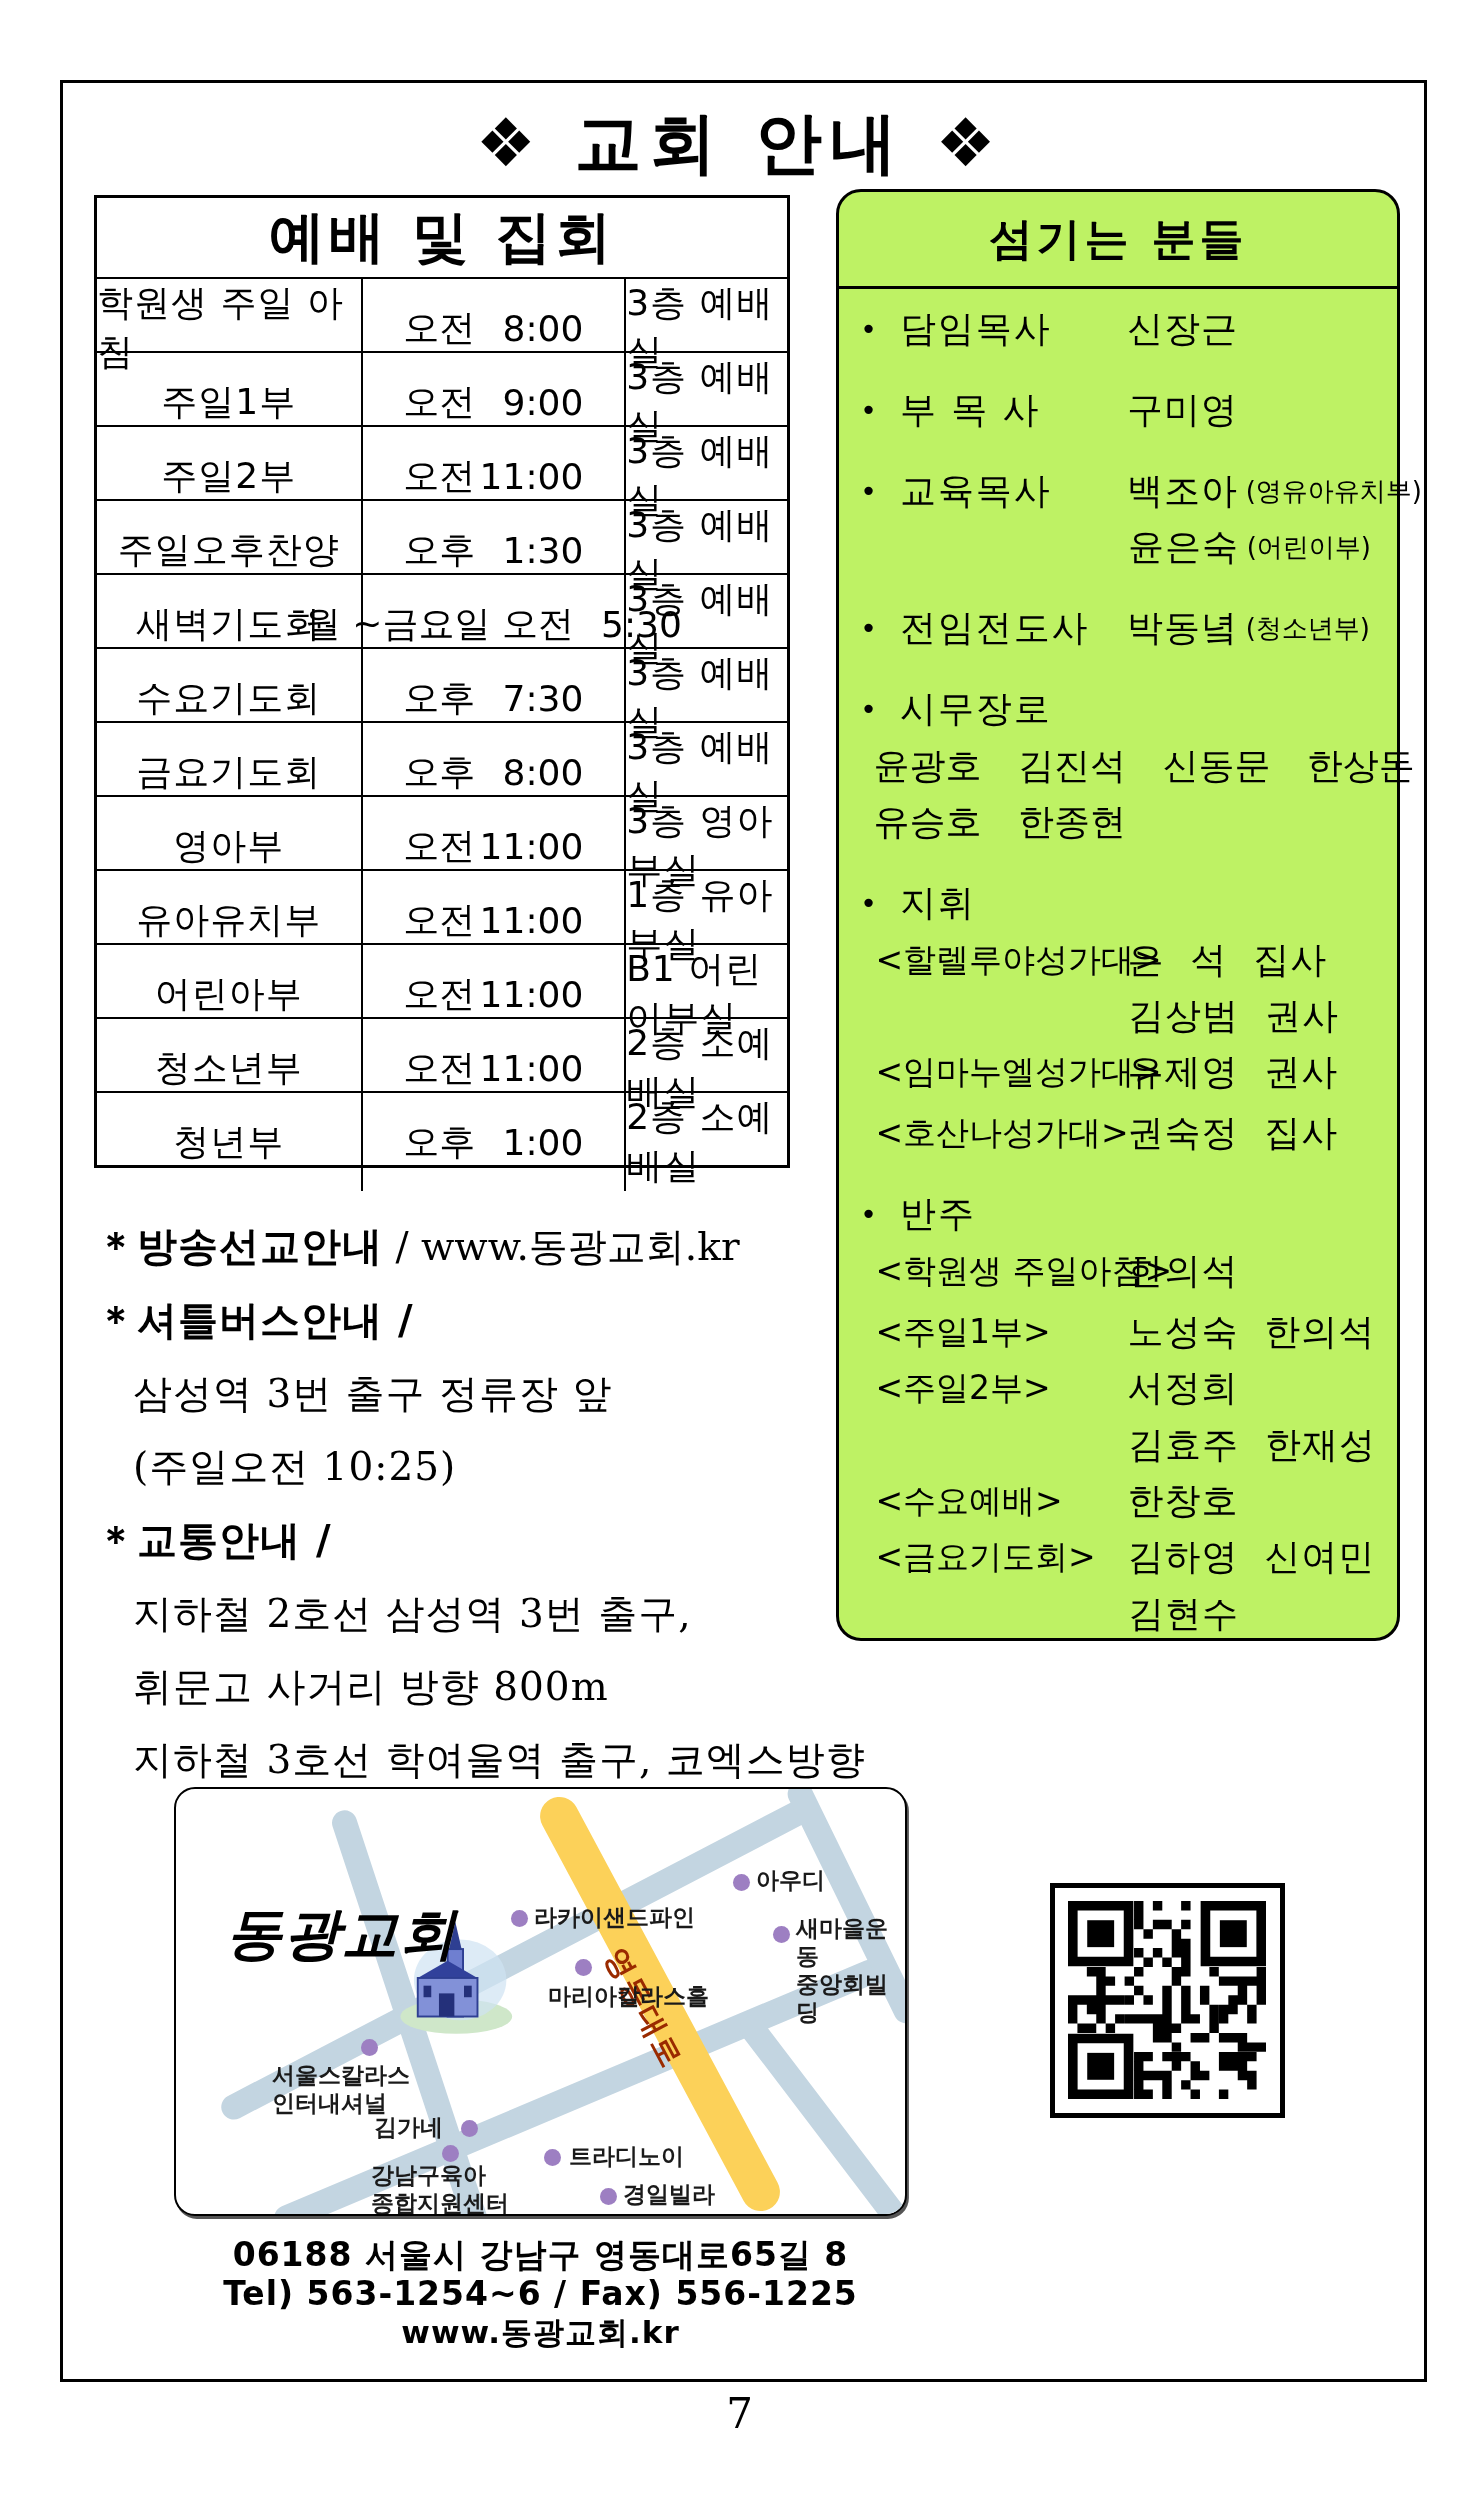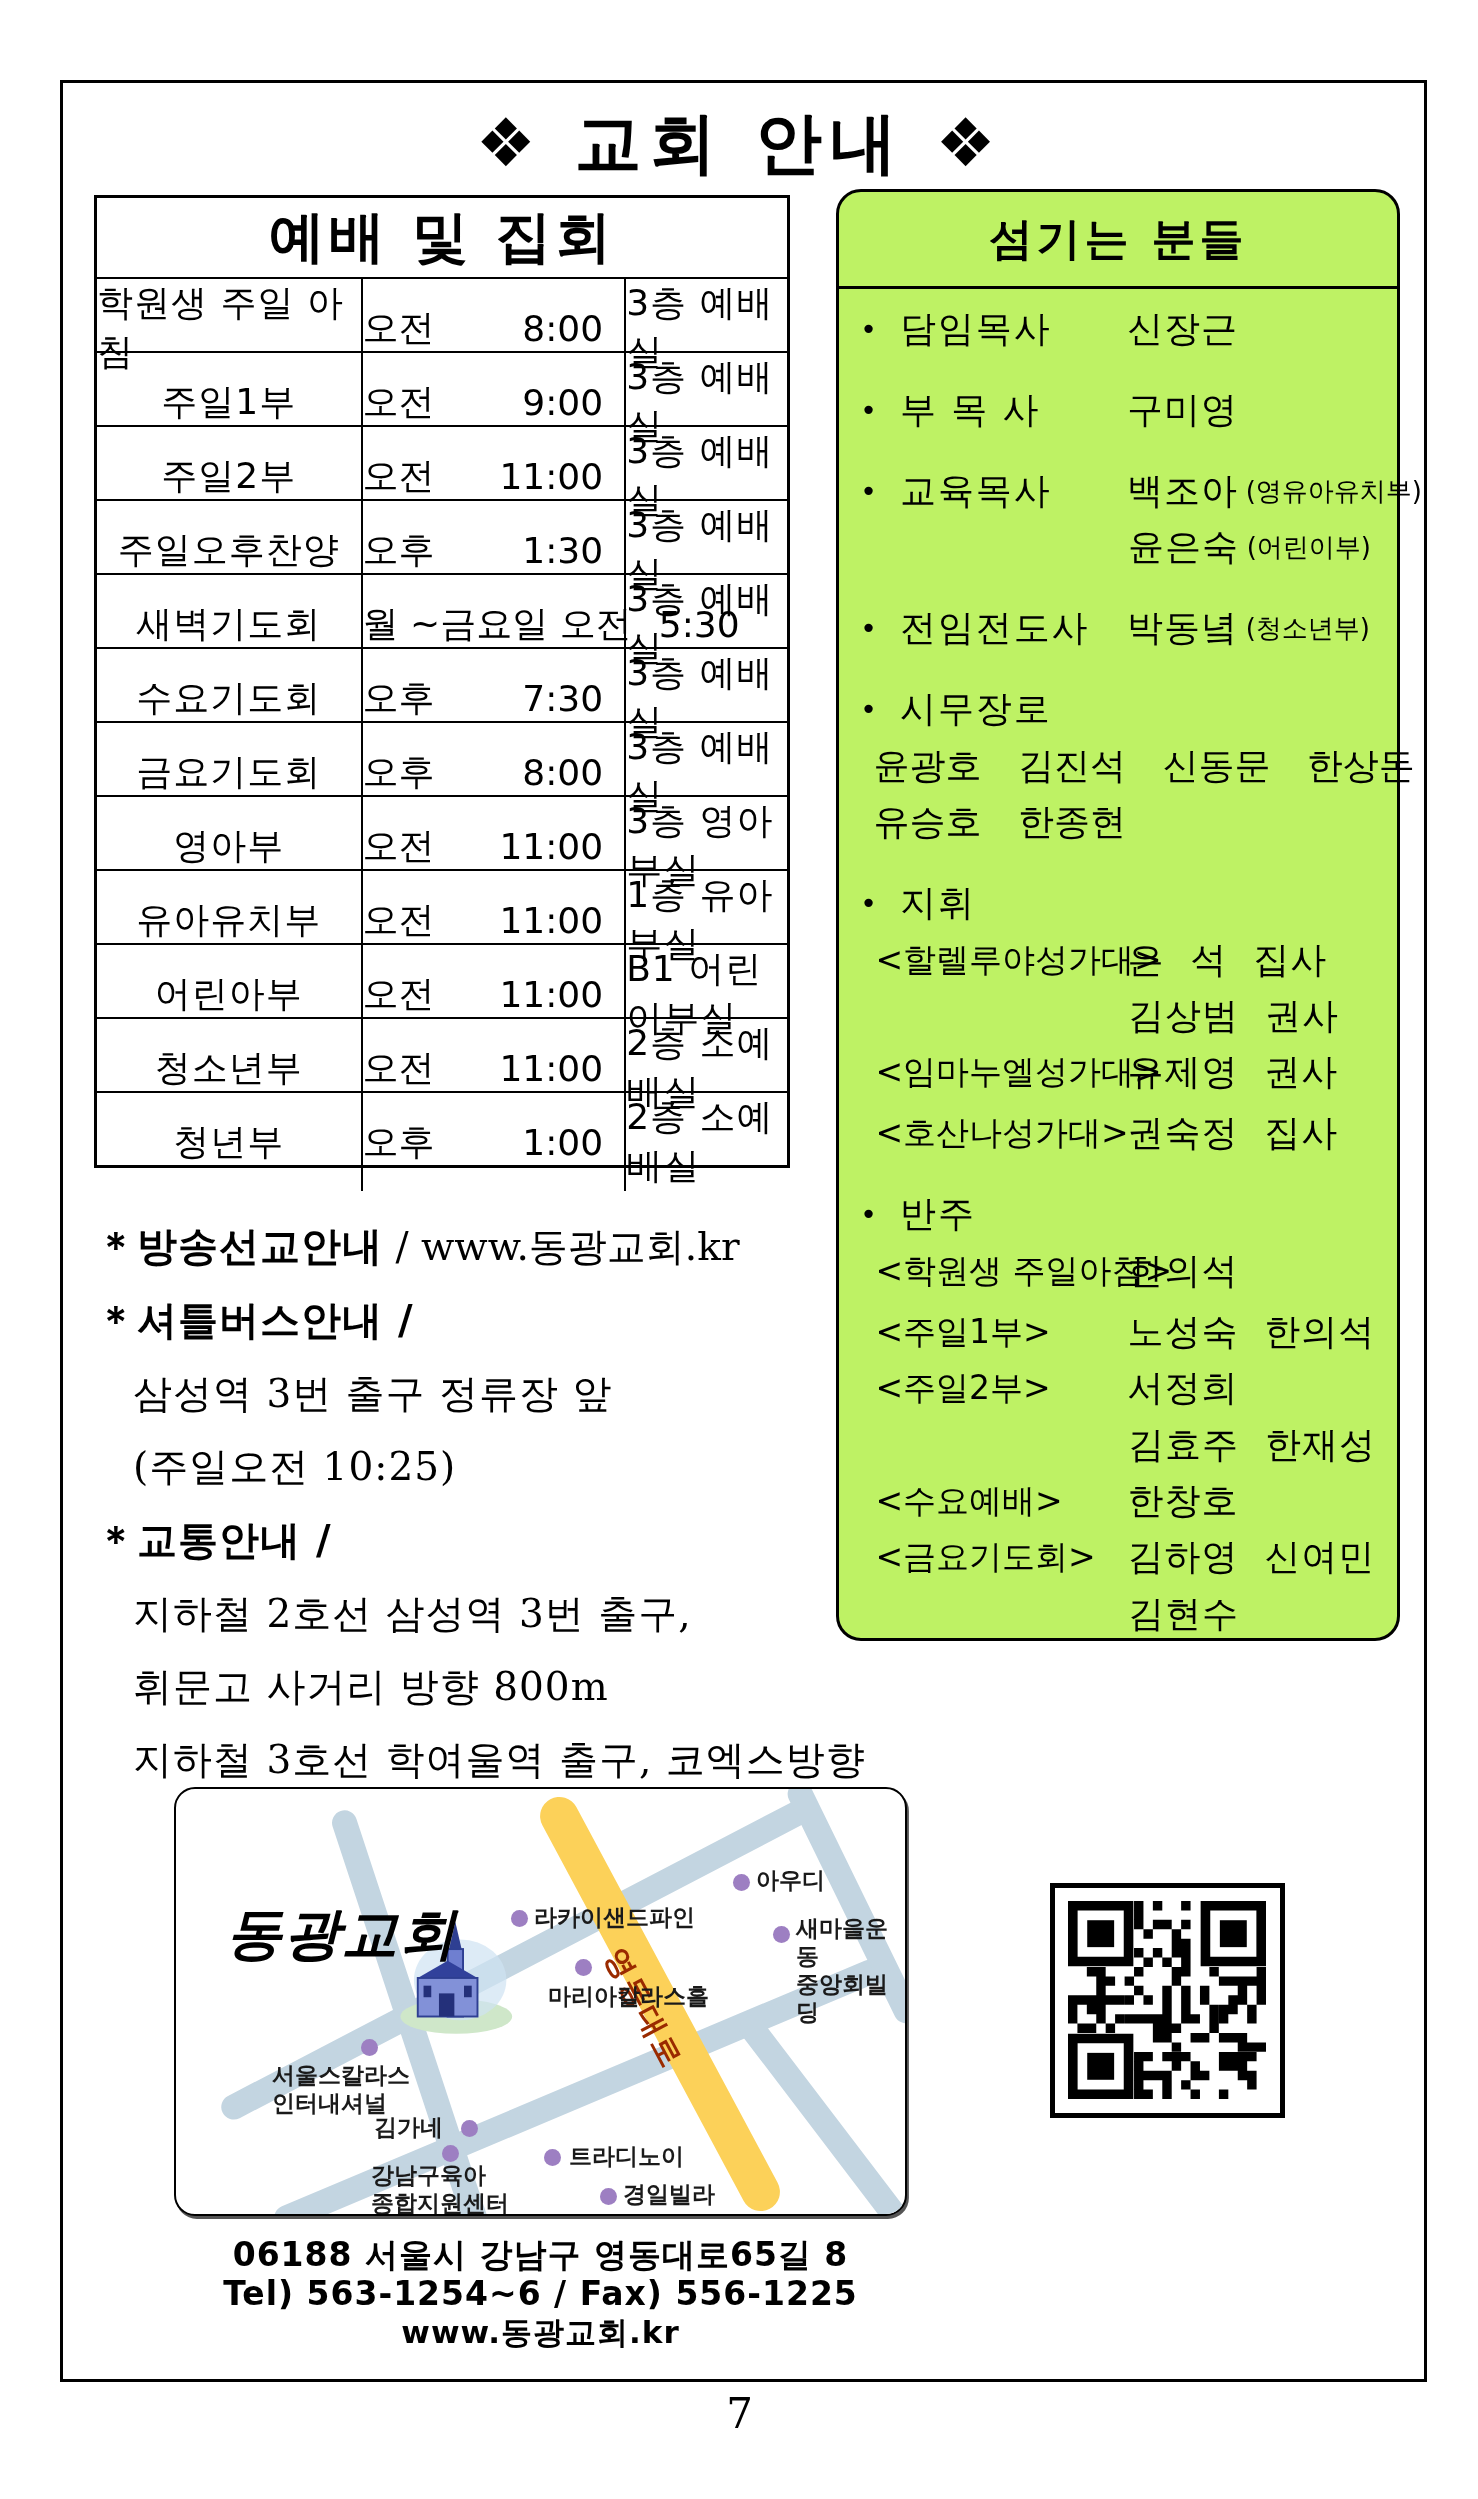--- a/index.html
+++ b/index.html
@@ -12,21 +12,21 @@
          font-size:67px;font-weight:700;letter-spacing:7.7px;}
 
   
   .wt{position:absolute;left:94px;top:195px;width:690px;border:3.9px solid #000;background:#fff;}
   .wt-header{height:79px;display:flex;align-items:center;justify-content:center;
              font-size:56px;font-weight:700;letter-spacing:3.9px;}
   .wt-row{display:grid;grid-template-columns:38.2% 38.2% 23.6%;height:74px;}
   .wt-row>div{border-top:2.9px solid #000;display:flex;align-items:center;font-size:36px;}
   .wt-row>div+div{border-left:2.9px solid #000;}
   .wt-name{justify-content:center;letter-spacing:1px;}
-  .wt-time{justify-content:space-between;padding-right:21px;box-sizing:border-box;}
+  .wt-time{justify-content:center;box-sizing:border-box;}
   .wt-period{white-space:nowrap;}
   .wt-clock{min-width:108px;text-align:right;white-space:nowrap;}
   .wt-room{justify-content:center;font-size:34px;letter-spacing:1px;}
 
   
   .staff{position:absolute;left:836px;top:189px;width:564px;height:1452px;box-sizing:border-box;
          border:3.9px solid #000;border-radius:25px;background:#bef264;}
   .staff-header{height:94px;display:flex;align-items:center;justify-content:center;
                 font-size:44px;font-weight:700;letter-spacing:3.9px;border-bottom:3.9px solid #000;}
   .s-body{padding:0 17.3px 0 21px;}

